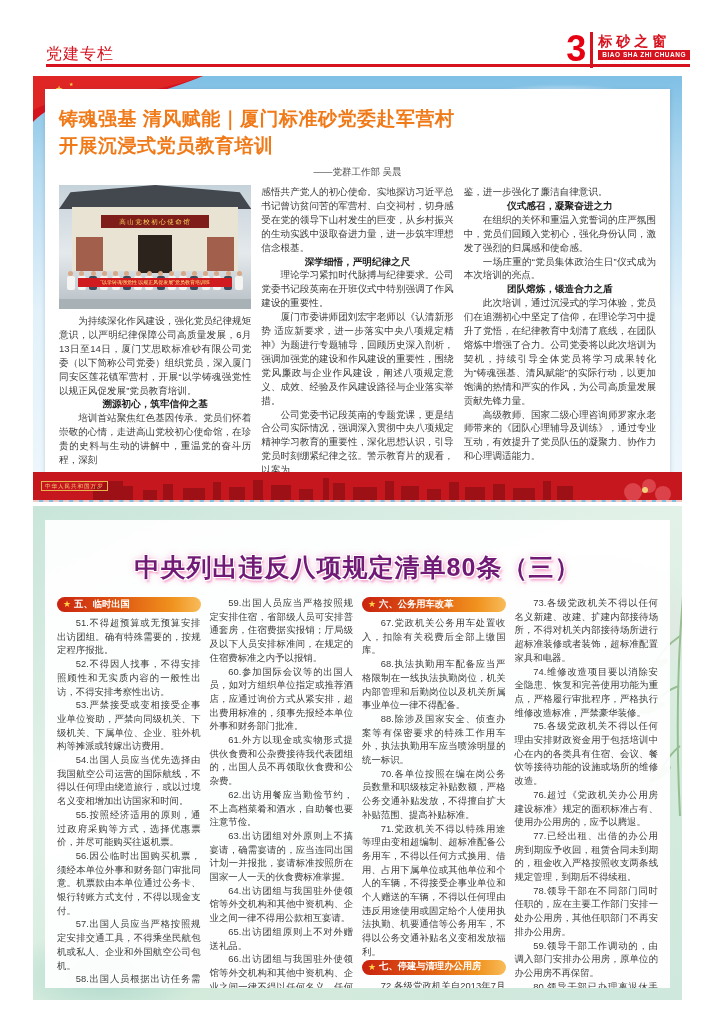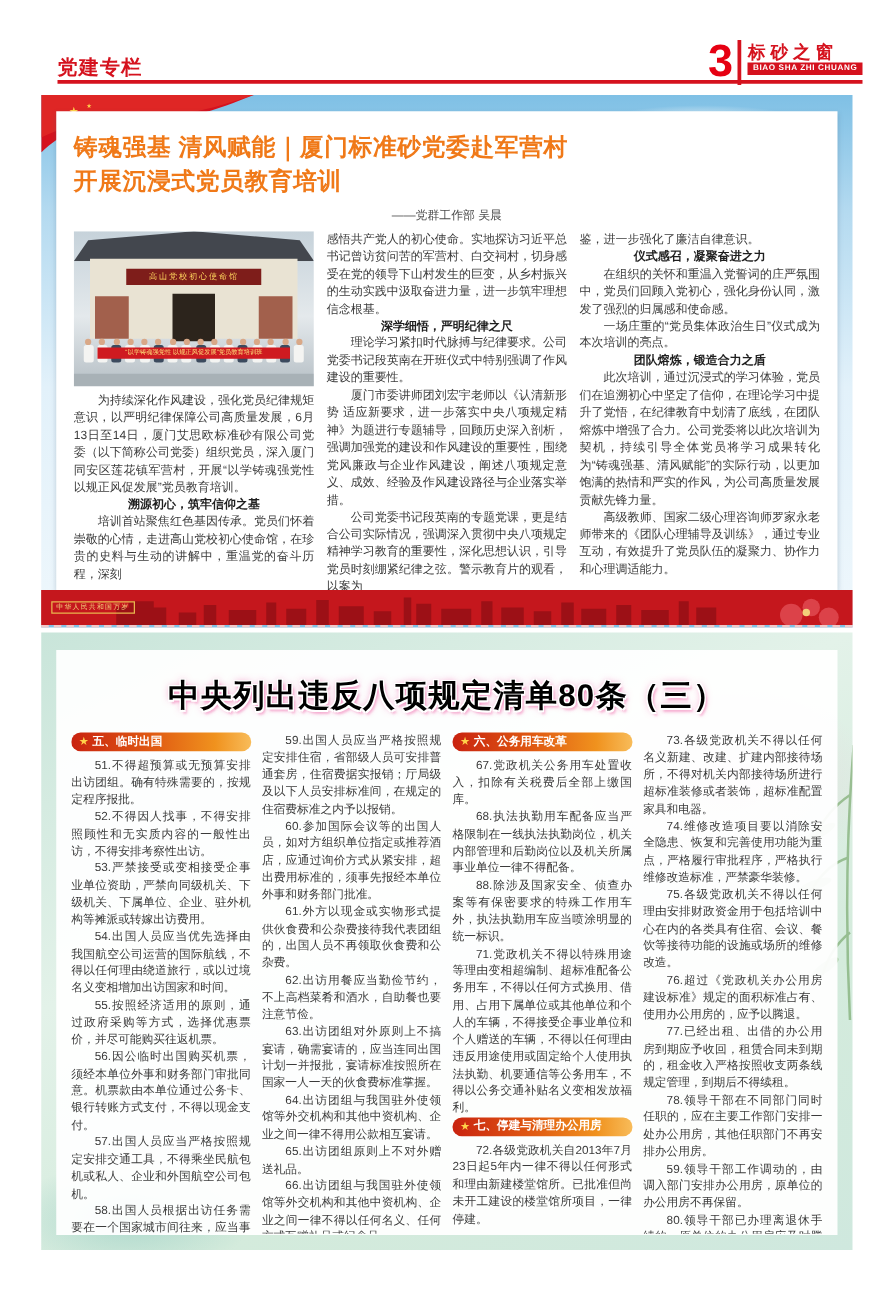--- a/index.html
+++ b/index.html
@@ -1,20 +1,20 @@
 <!DOCTYPE html>
 <html><head>
 <meta charset="utf-8">
 <style>
   html,body{margin:0;padding:0;background:#ffffff;}
   .page{position:relative;width:715px;height:1036px;background:#fff;overflow:hidden;
         font-family:"Liberation Sans","DejaVu Sans",sans-serif;}
 
   
-  .hdr-label{position:absolute;left:46px;top:44px;font-size:16px;font-weight:bold;color:#d5121e;letter-spacing:1px;}
+  .hdr-label{position:absolute;left:46px;top:44px;font-size:16px;font-weight:normal;color:#d5121e;letter-spacing:1px;}
   .hdr-rule{position:absolute;left:46px;top:64px;width:644px;height:3px;background:#d5121e;}
   .pagenum-block{position:absolute;right:25px;top:32px;display:flex;align-items:flex-start;}
   .pagenum{font-size:36px;line-height:34px;font-weight:bold;color:#e60012;}
   .pg-vline{width:3px;height:36px;background:#d5121e;margin:0 5px 0 4px;}
   .mast{display:flex;flex-direction:column;align-items:flex-start;}
   .mast-cn{color:#d5121e;font-weight:bold;font-size:14px;letter-spacing:4px;line-height:18px;}
   .mast-py{background:#d5121e;color:#fff;font-size:6.5px;font-weight:bold;padding:1px 4px;letter-spacing:.5px;line-height:8px;}
 
   
   .art-panel{position:absolute;left:33px;right:33px;top:76px;height:424px;
@@ -62,21 +62,21 @@
   
   .list-panel{position:absolute;left:33px;right:33px;top:506px;height:494px;overflow:hidden;
               background:linear-gradient(155deg,#c9e5da 0%,#e3f2e9 38%,#d4ebdc 70%,#cfe8de 100%);}
   .deco-pink{position:absolute;right:-20px;top:40px;width:240px;height:160px;border-radius:50%;
              background:radial-gradient(ellipse at center,rgba(244,178,210,.35),rgba(244,178,210,0) 70%);}
   .deco-leaf{position:absolute;right:-6px;top:90px;}
   .deco-teal{position:absolute;left:-30px;bottom:-20px;width:200px;height:90px;border-radius:50%;
              background:radial-gradient(ellipse at center,rgba(120,190,180,.45),rgba(120,190,180,0) 70%);}
   .list-card{position:absolute;left:12px;right:12px;top:14px;bottom:12px;background:rgba(255,255,255,.94);
              padding:20px 12px 0 12px;box-sizing:border-box;overflow:hidden;}
-  .list-title{margin:0 0 12px 0;text-align:center;font-size:25px;font-weight:bold;color:#000000;letter-spacing:1px;
+  .list-title{margin:11px 0 12px 0;text-align:center;font-size:25px;font-weight:bold;color:#701a75;letter-spacing:1px;
               text-shadow:-1px -1px 0 #fff,1px -1px 0 #fff,-1px 1px 0 #fff,1px 1px 0 #fff,
                           0 0 6px rgba(238,62,150,.55),2px 3px 2px rgba(238,62,150,.35);}
   .list-cols{display:flex;gap:9px;height:402px;overflow:hidden;}
   .list-col{flex:1;font-size:9.4px;line-height:13.7px;color:#3b3b3b;text-align:justify;}
   .sec-banner{height:15px;border-radius:8px;margin:1px 0 4px 0;padding:0 6px;display:flex;align-items:center;gap:3px;
               background:linear-gradient(90deg,#c92310 0%,#e05a12 45%,#f0921e 80%,#f8bc5a 100%);
               color:#fff;font-weight:bold;font-size:9.3px;white-space:nowrap;overflow:hidden;}
   .sec-banner .star{color:#ffd24a;font-size:9px;line-height:1;}
 </style>
 </head>
@@ -251,20 +251,21 @@
             <p class="para">66.出访团组与我国驻外使领馆等外交机构和其他中资机构、企业之间一律不得以任何名义、任何方式互赠礼品或纪念品。</p>
           </div>
         <div class="list-col">
             <div class="sec-banner">
               <span class="star">★</span>
               <span>六、公务用车改革</span>
             </div>
             <p class="para">67.党政机关公务用车处置收入，扣除有关税费后全部上缴国库。</p>
             <p class="para">68.执法执勤用车配备应当严格限制在一线执法执勤岗位，机关内部管理和后勤岗位以及机关所属事业单位一律不得配备。</p>
             <p class="para">88.除涉及国家安全、侦查办案等有保密要求的特殊工作用车外，执法执勤用车应当喷涂明显的统一标识。</p>
+            <p class="para">70.各单位按照在编在岗公务员数量和职级核定补贴数额，严格公务交通补贴发放，不得擅自扩大补贴范围、提高补贴标准。</p>
             <p class="para">71.党政机关不得以特殊用途等理由变相超编制、超标准配备公务用车，不得以任何方式换用、借用、占用下属单位或其他单位和个人的车辆，不得接受企事业单位和个人赠送的车辆，不得以任何理由违反用途使用或固定给个人使用执法执勤、机要通信等公务用车，不得以公务交通补贴名义变相发放福利。</p>
             <div class="sec-banner">
               <span class="star">★</span>
               <span>七、停建与清理办公用房</span>
             </div>
             <p class="para">72.各级党政机关自2013年7月23日起5年内一律不得以任何形式和理由新建楼堂馆所。已批准但尚未开工建设的楼堂馆所项目，一律停建。</p>
           </div>
         <div class="list-col">
             <p class="para">73.各级党政机关不得以任何名义新建、改建、扩建内部接待场所，不得对机关内部接待场所进行超标准装修或者装饰，超标准配置家具和电器。</p>
             <p class="para">74.维修改造项目要以消除安全隐患、恢复和完善使用功能为重点，严格履行审批程序，严格执行维修改造标准，严禁豪华装修。</p>

